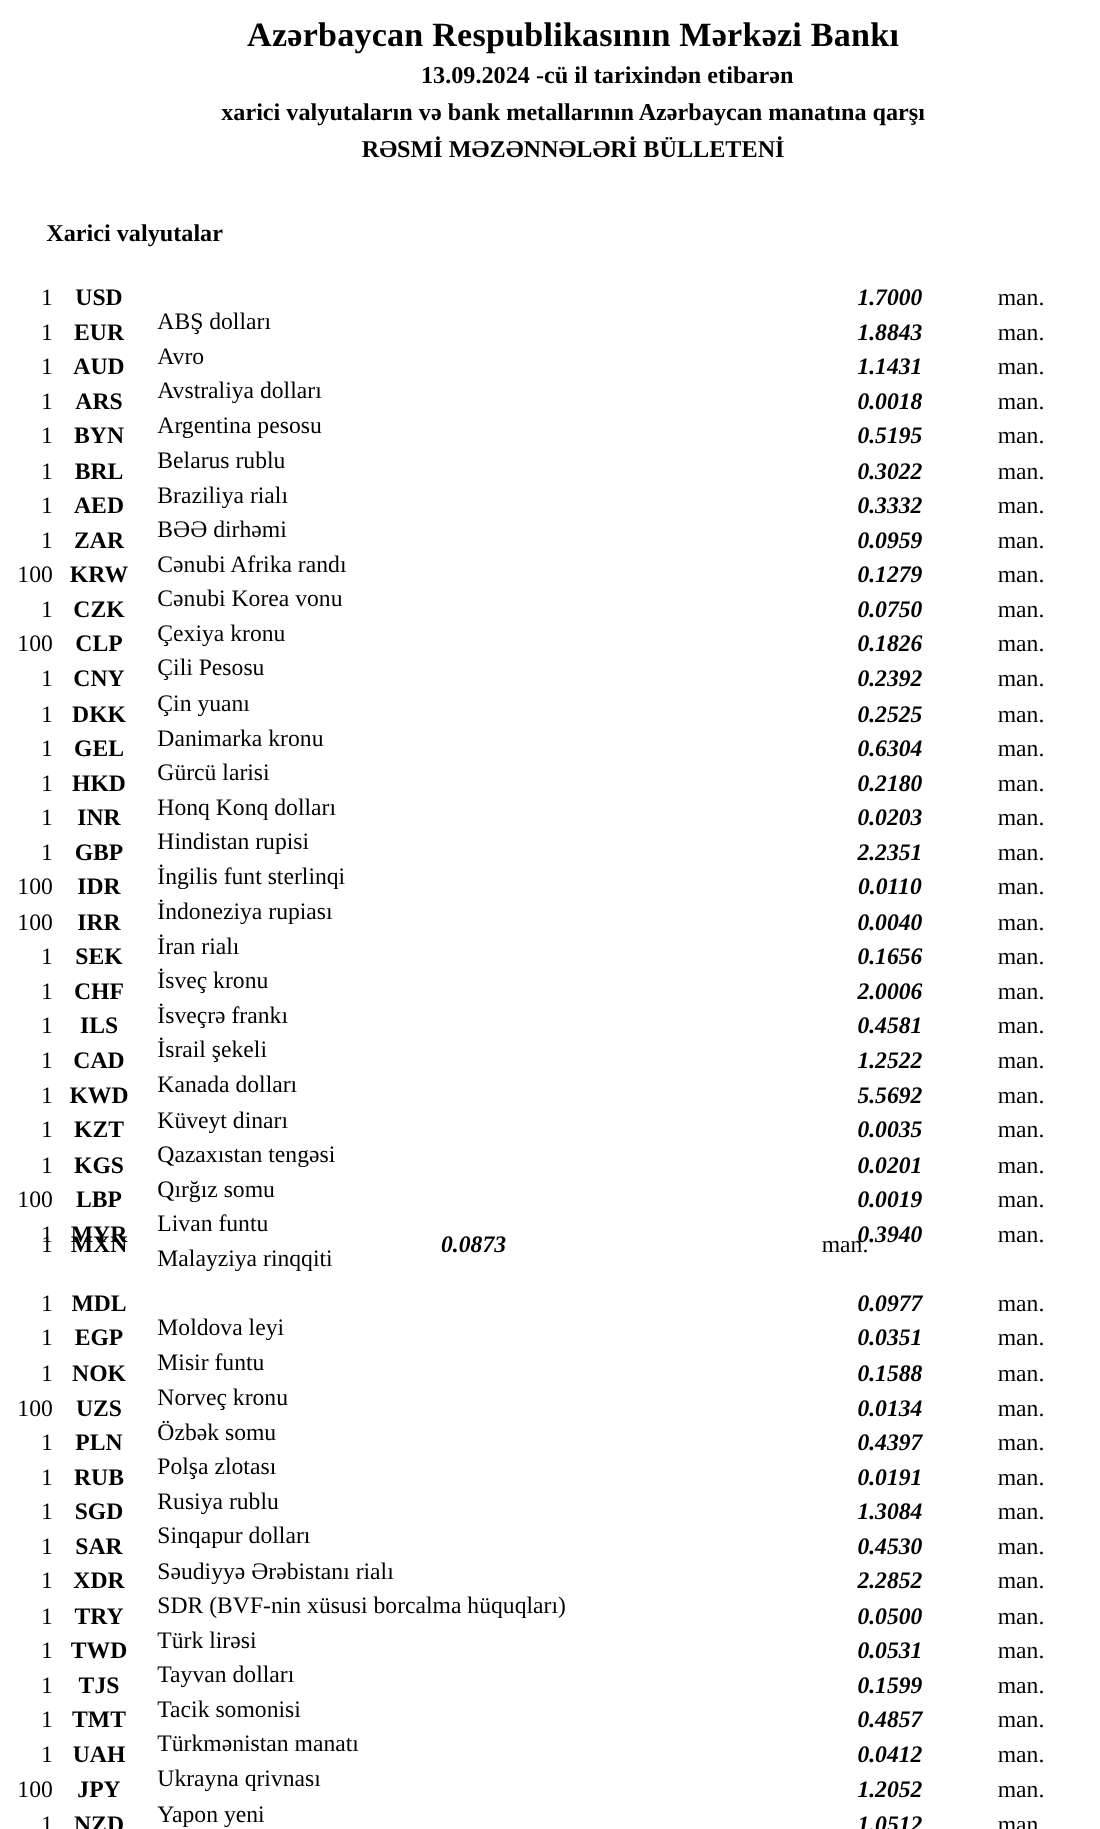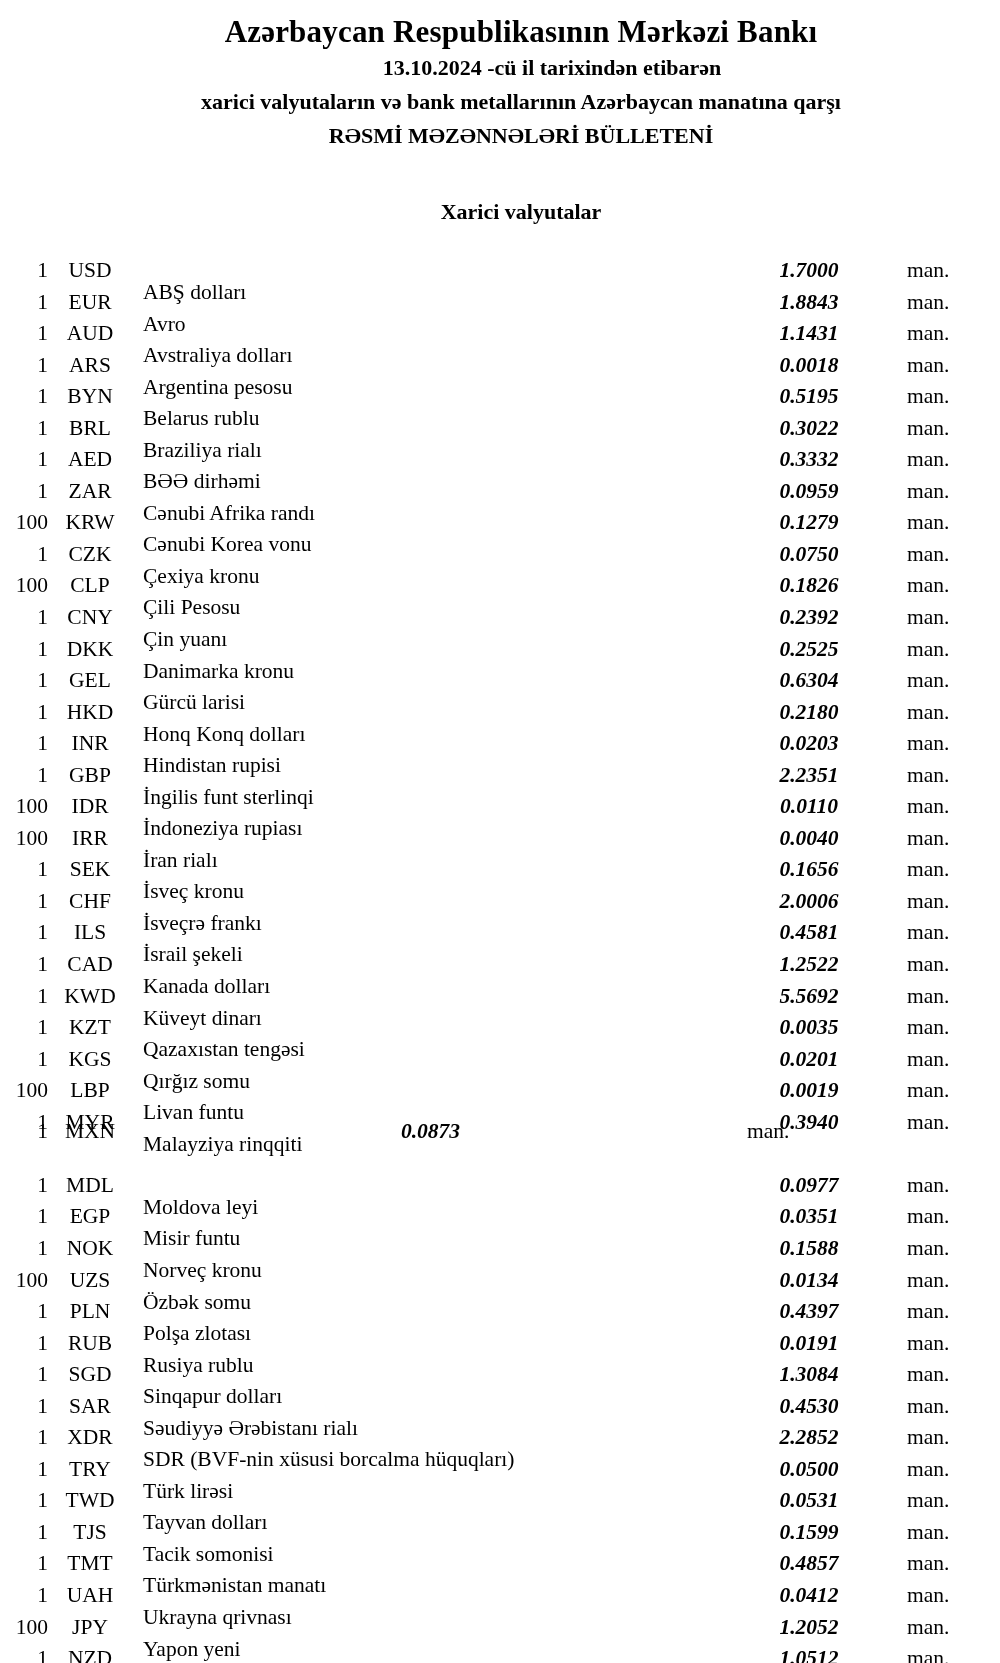--- a/index.html
+++ b/index.html
@@ -36,51 +36,51 @@
     font-weight: bold;
     font-size: 22px;
     line-height: 34px;
   }
   .doc-sub.date-line {
     margin-left: 62px; 
   }
   .section-title {
     margin-top: 43px;
     padding-left: 42px;
-    text-align: center;
+    text-align: left;
     font-weight: bold;
     font-size: 22px;
     line-height: 32px;
   }
   .rates {
     margin-top: 5px;
     padding-right: 35px;
   }
   .row {
     display: grid;
     grid-template-columns: 48px 84px 1fr 160px 76px;
     height: 31.55px;
     align-items: center;
     font-size: 21.5px;
     line-height: 31.55px;
     white-space: nowrap;
   }
   .qty   { text-align: right; }
-  .code  { text-align: center; }
+  .code  { text-align: center; font-weight: bold; }
   .cname { padding-left: 11px; margin-top: 44px; }
   .rate  { text-align: center; font-weight: bold; font-style: italic; }
   .man   { padding-left: 18px; }
 </style>
 </head>
 <body style="color: rgb(0, 0, 0); background: rgb(255, 255, 255);">
 
 <div class="page">
   <div class="header-block">
     <div class="doc-title">Azərbaycan Respublikasının Mərkəzi Bankı</div>
-    <div class="doc-sub date-line">13.10.2024 -cü il tarixindən etibarən</div>
+    <div class="doc-sub date-line">13.09.2024 -cü il tarixindən etibarən</div>
     <div class="doc-sub">xarici valyutaların və bank metallarının Azərbaycan manatına qarşı</div>
     <div class="doc-sub">RƏSMİ MƏZƏNNƏLƏRİ BÜLLETENİ</div>
   </div>
 
   <div class="section-title">Xarici valyutalar</div>
 
   <div class="rates" id="rates">
   <div class="row">
     <span class="qty">1</span>
     <span class="code">USD</span>

